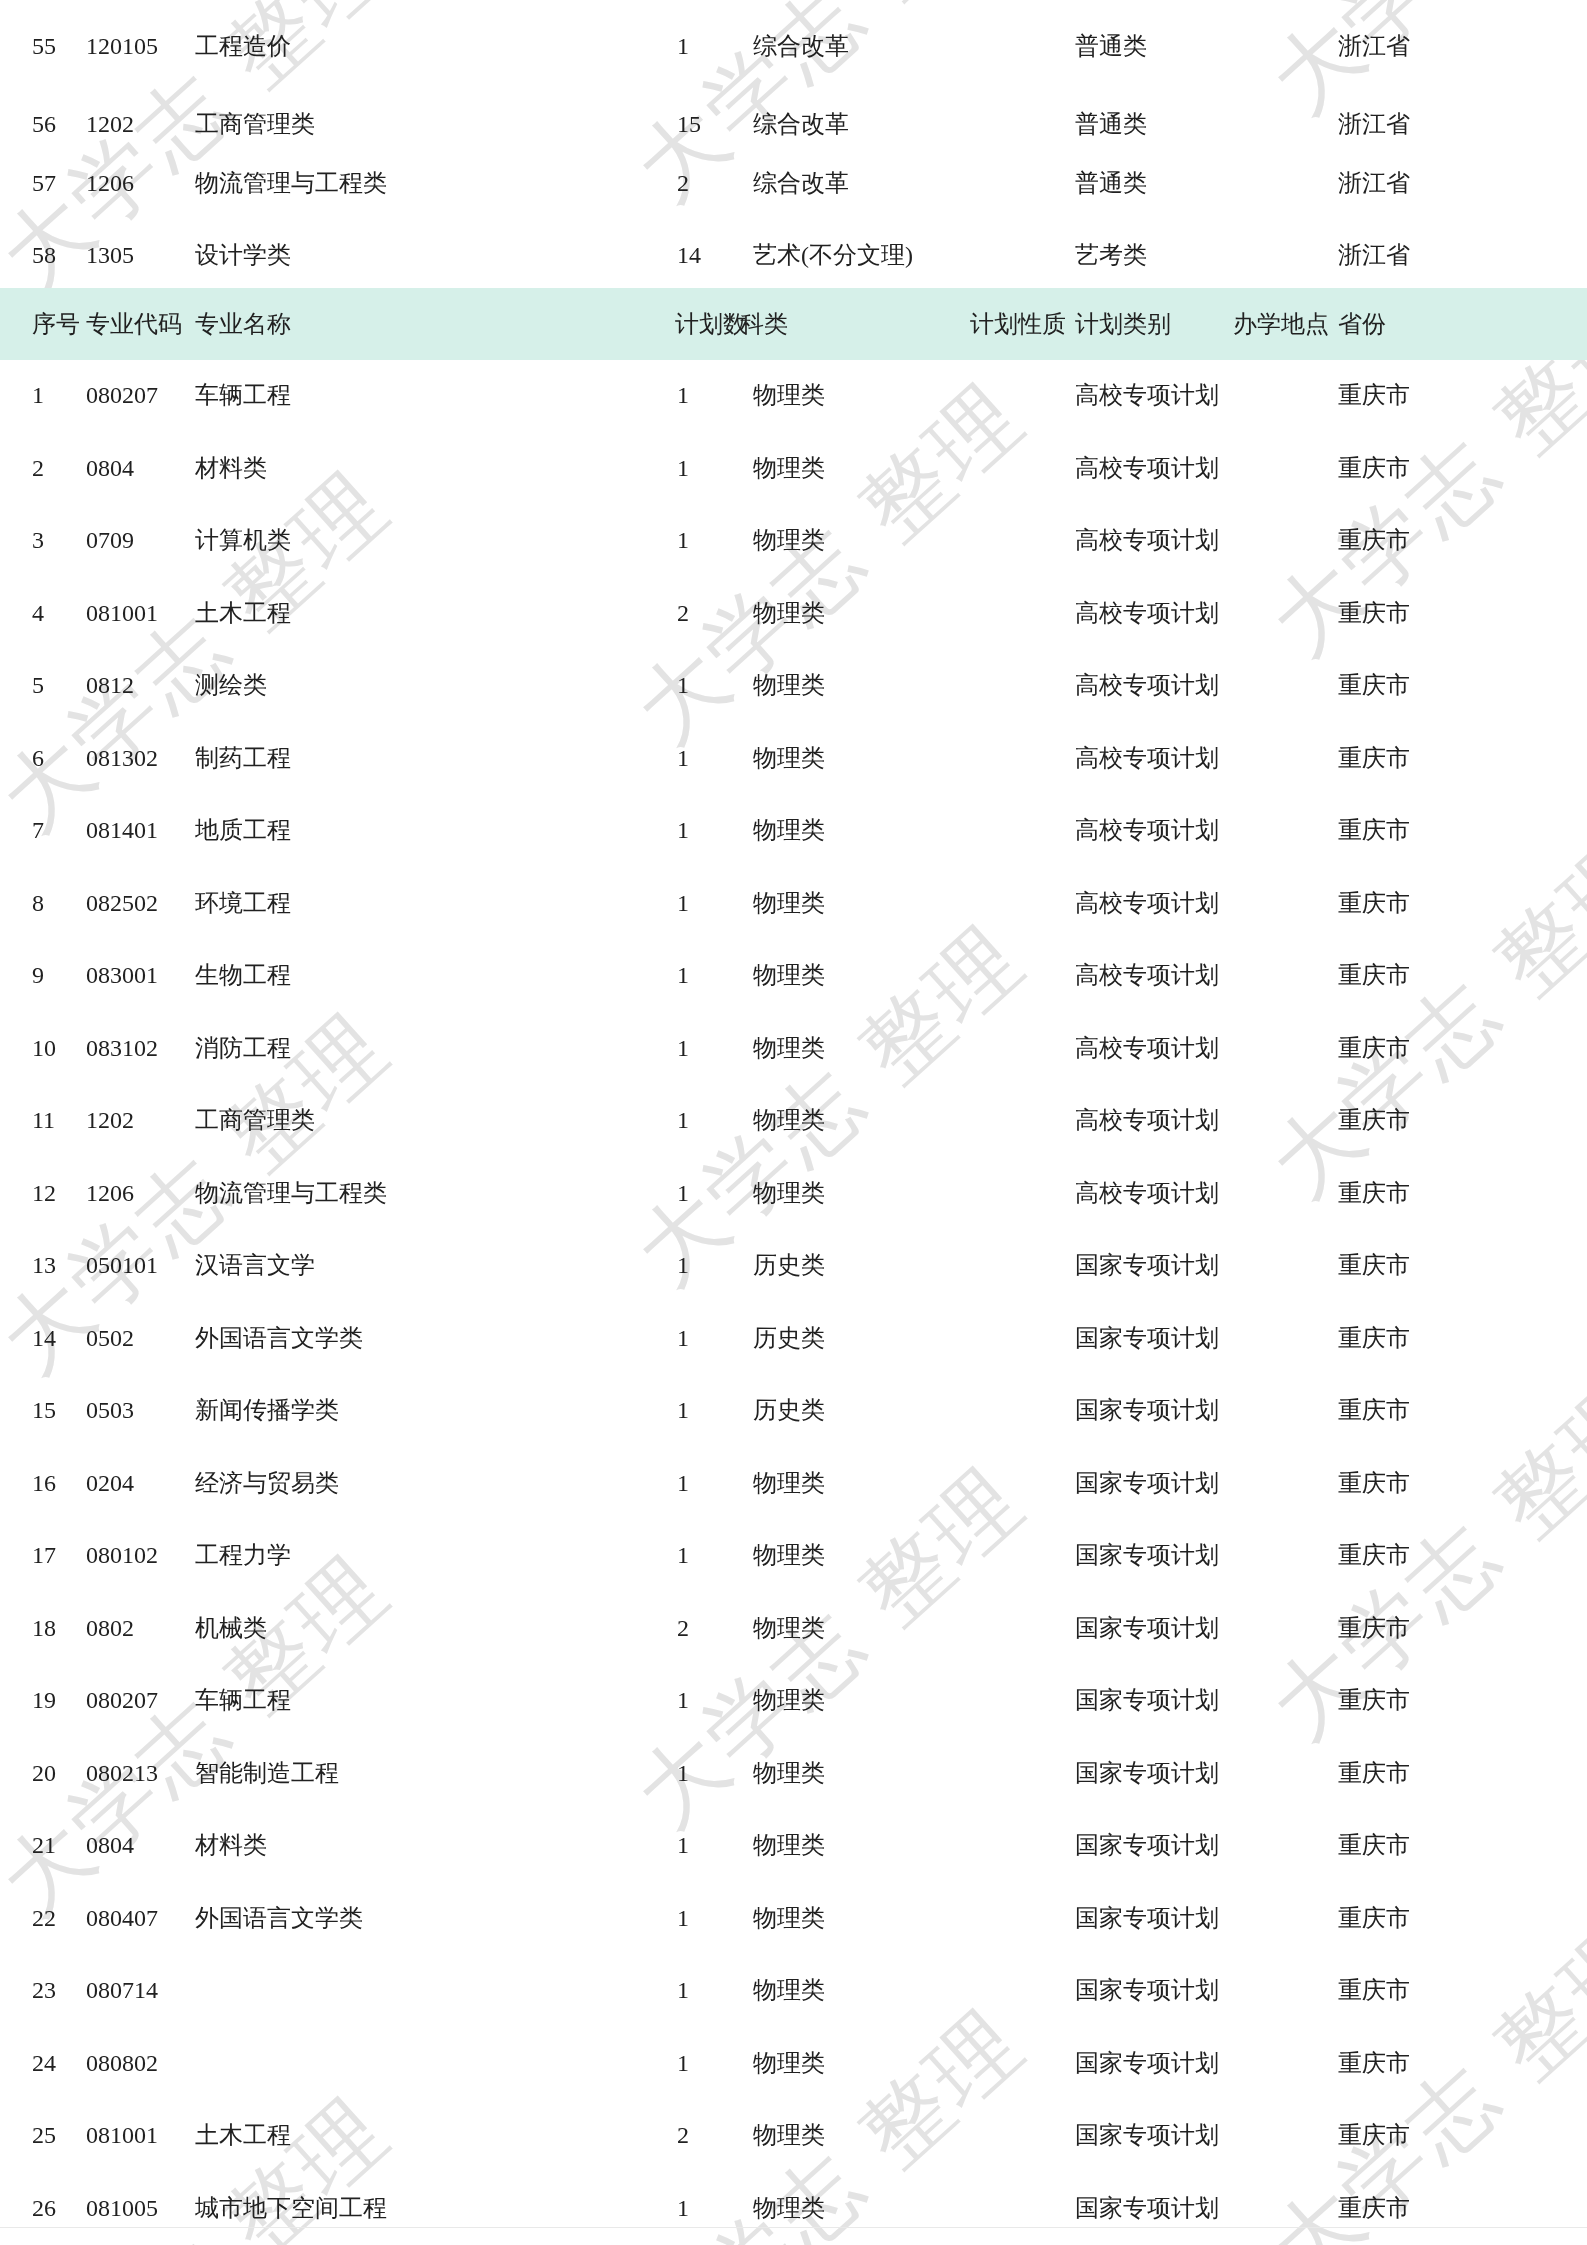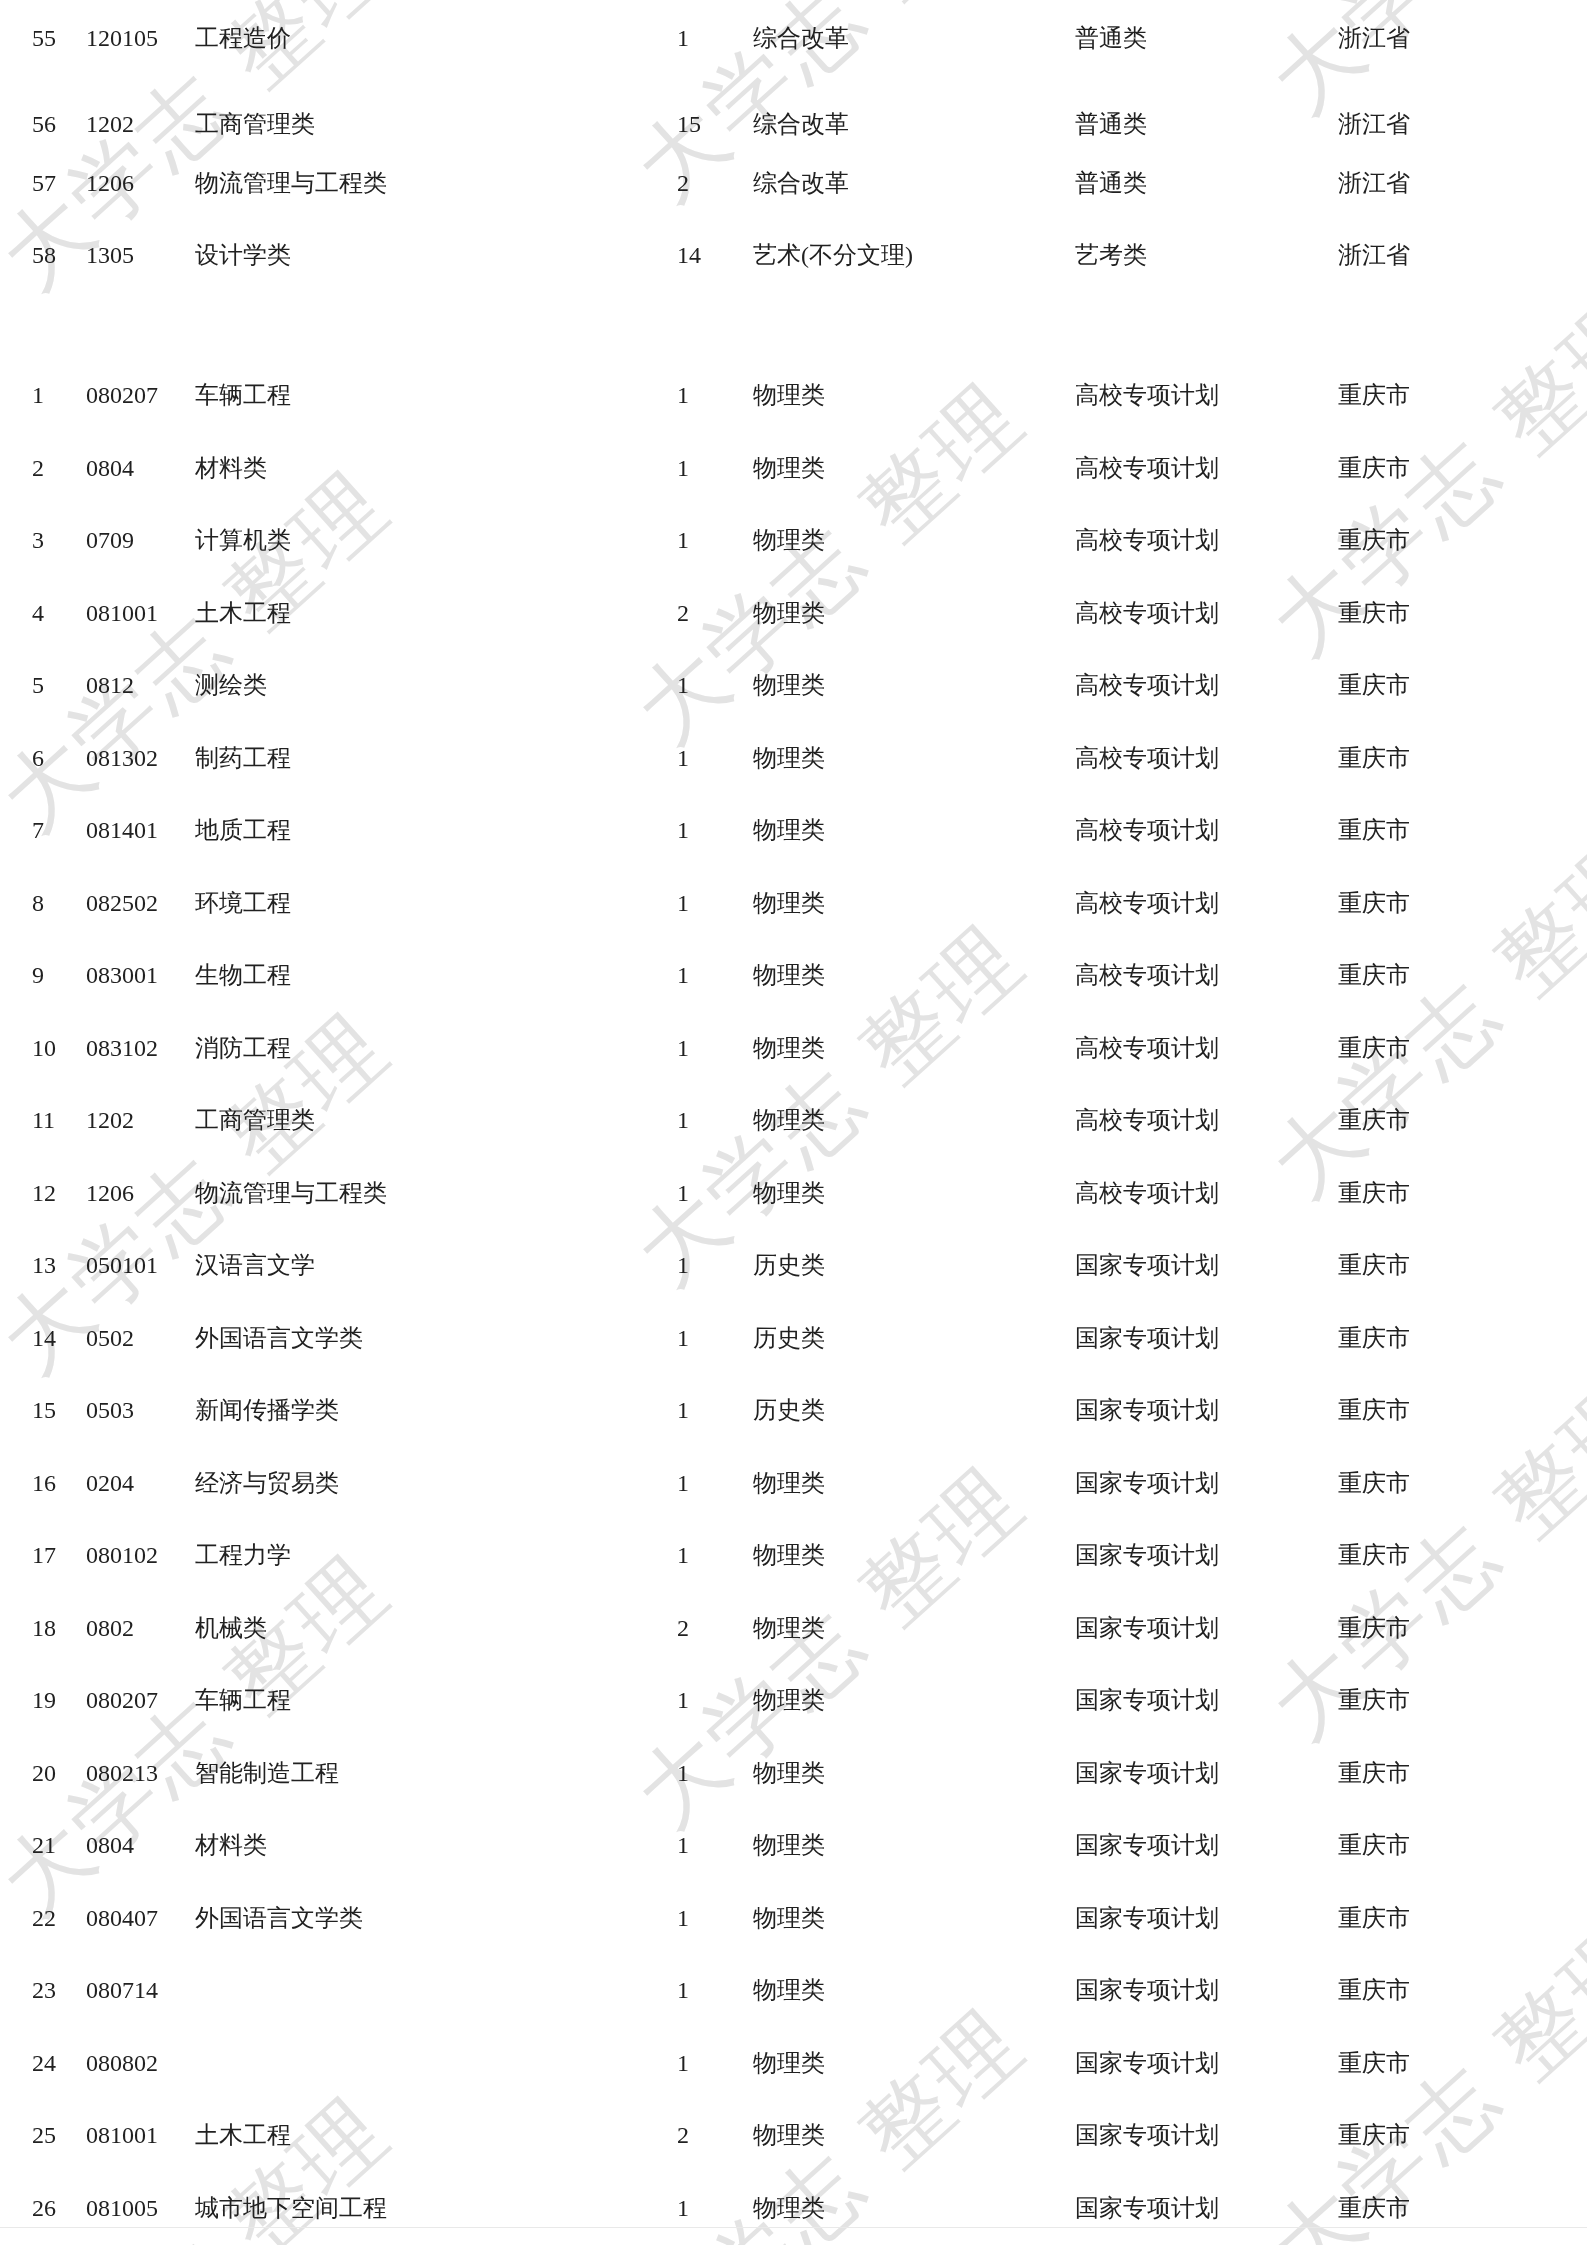--- a/index.html
+++ b/index.html
@@ -55,21 +55,21 @@
     <div class="wm" style="left: 1465px; top: -66px;">大学志 整理</div>
     <div class="wm" style="left: 1465px; top: 476px;">大学志 整理</div>
     <div class="wm" style="left: 1465px; top: 1018px;">大学志 整理</div>
     <div class="wm" style="left: 1465px; top: 1560px;">大学志 整理</div>
     <div class="wm" style="left: 1465px; top: 2102px;">大学志 整理</div>
   </div>
 
 <div id="content">
 
   <div id="pre-rows">
-      <div class="row" style="top: 2px; text-align: center;">
+      <div class="row" style="top: 10px; text-align: center;">
         <span class="cell c0">55</span>
         <span class="cell c1">120105</span>
         <span class="cell c2">工程造价</span>
         <span class="cell c3">1</span>
         <span class="cell c4">综合改革</span>
         <span class="cell c5"></span>
         <span class="cell c6">普通类</span>
         <span class="cell c7"></span>
         <span class="cell c8">浙江省</span>
       </div>
@@ -101,20 +101,31 @@
         <span class="cell c2">设计学类</span>
         <span class="cell c3">14</span>
         <span class="cell c4">艺术(不分文理)</span>
         <span class="cell c5"></span>
         <span class="cell c6">艺考类</span>
         <span class="cell c7"></span>
         <span class="cell c8">浙江省</span>
       </div>
     </div>
 
+  <div id="header-band">
+    <span class="hcell h0">序号</span>
+    <span class="hcell h1">专业代码</span>
+    <span class="hcell h2">专业名称</span>
+    <span class="hcell h3">计划数</span>
+    <span class="hcell h4">科类</span>
+    <span class="hcell h5">计划性质</span>
+    <span class="hcell h6">计划类别</span>
+    <span class="hcell h7">办学地点</span>
+    <span class="hcell h8">省份</span>
+  </div>
 
   <div id="data-rows">
       <div class="row" style="top: 359px;">
         <span class="cell c0">1</span>
         <span class="cell c1">080207</span>
         <span class="cell c2">车辆工程</span>
         <span class="cell c3">1</span>
         <span class="cell c4">物理类</span>
         <span class="cell c5"></span>
         <span class="cell c6">高校专项计划</span>

